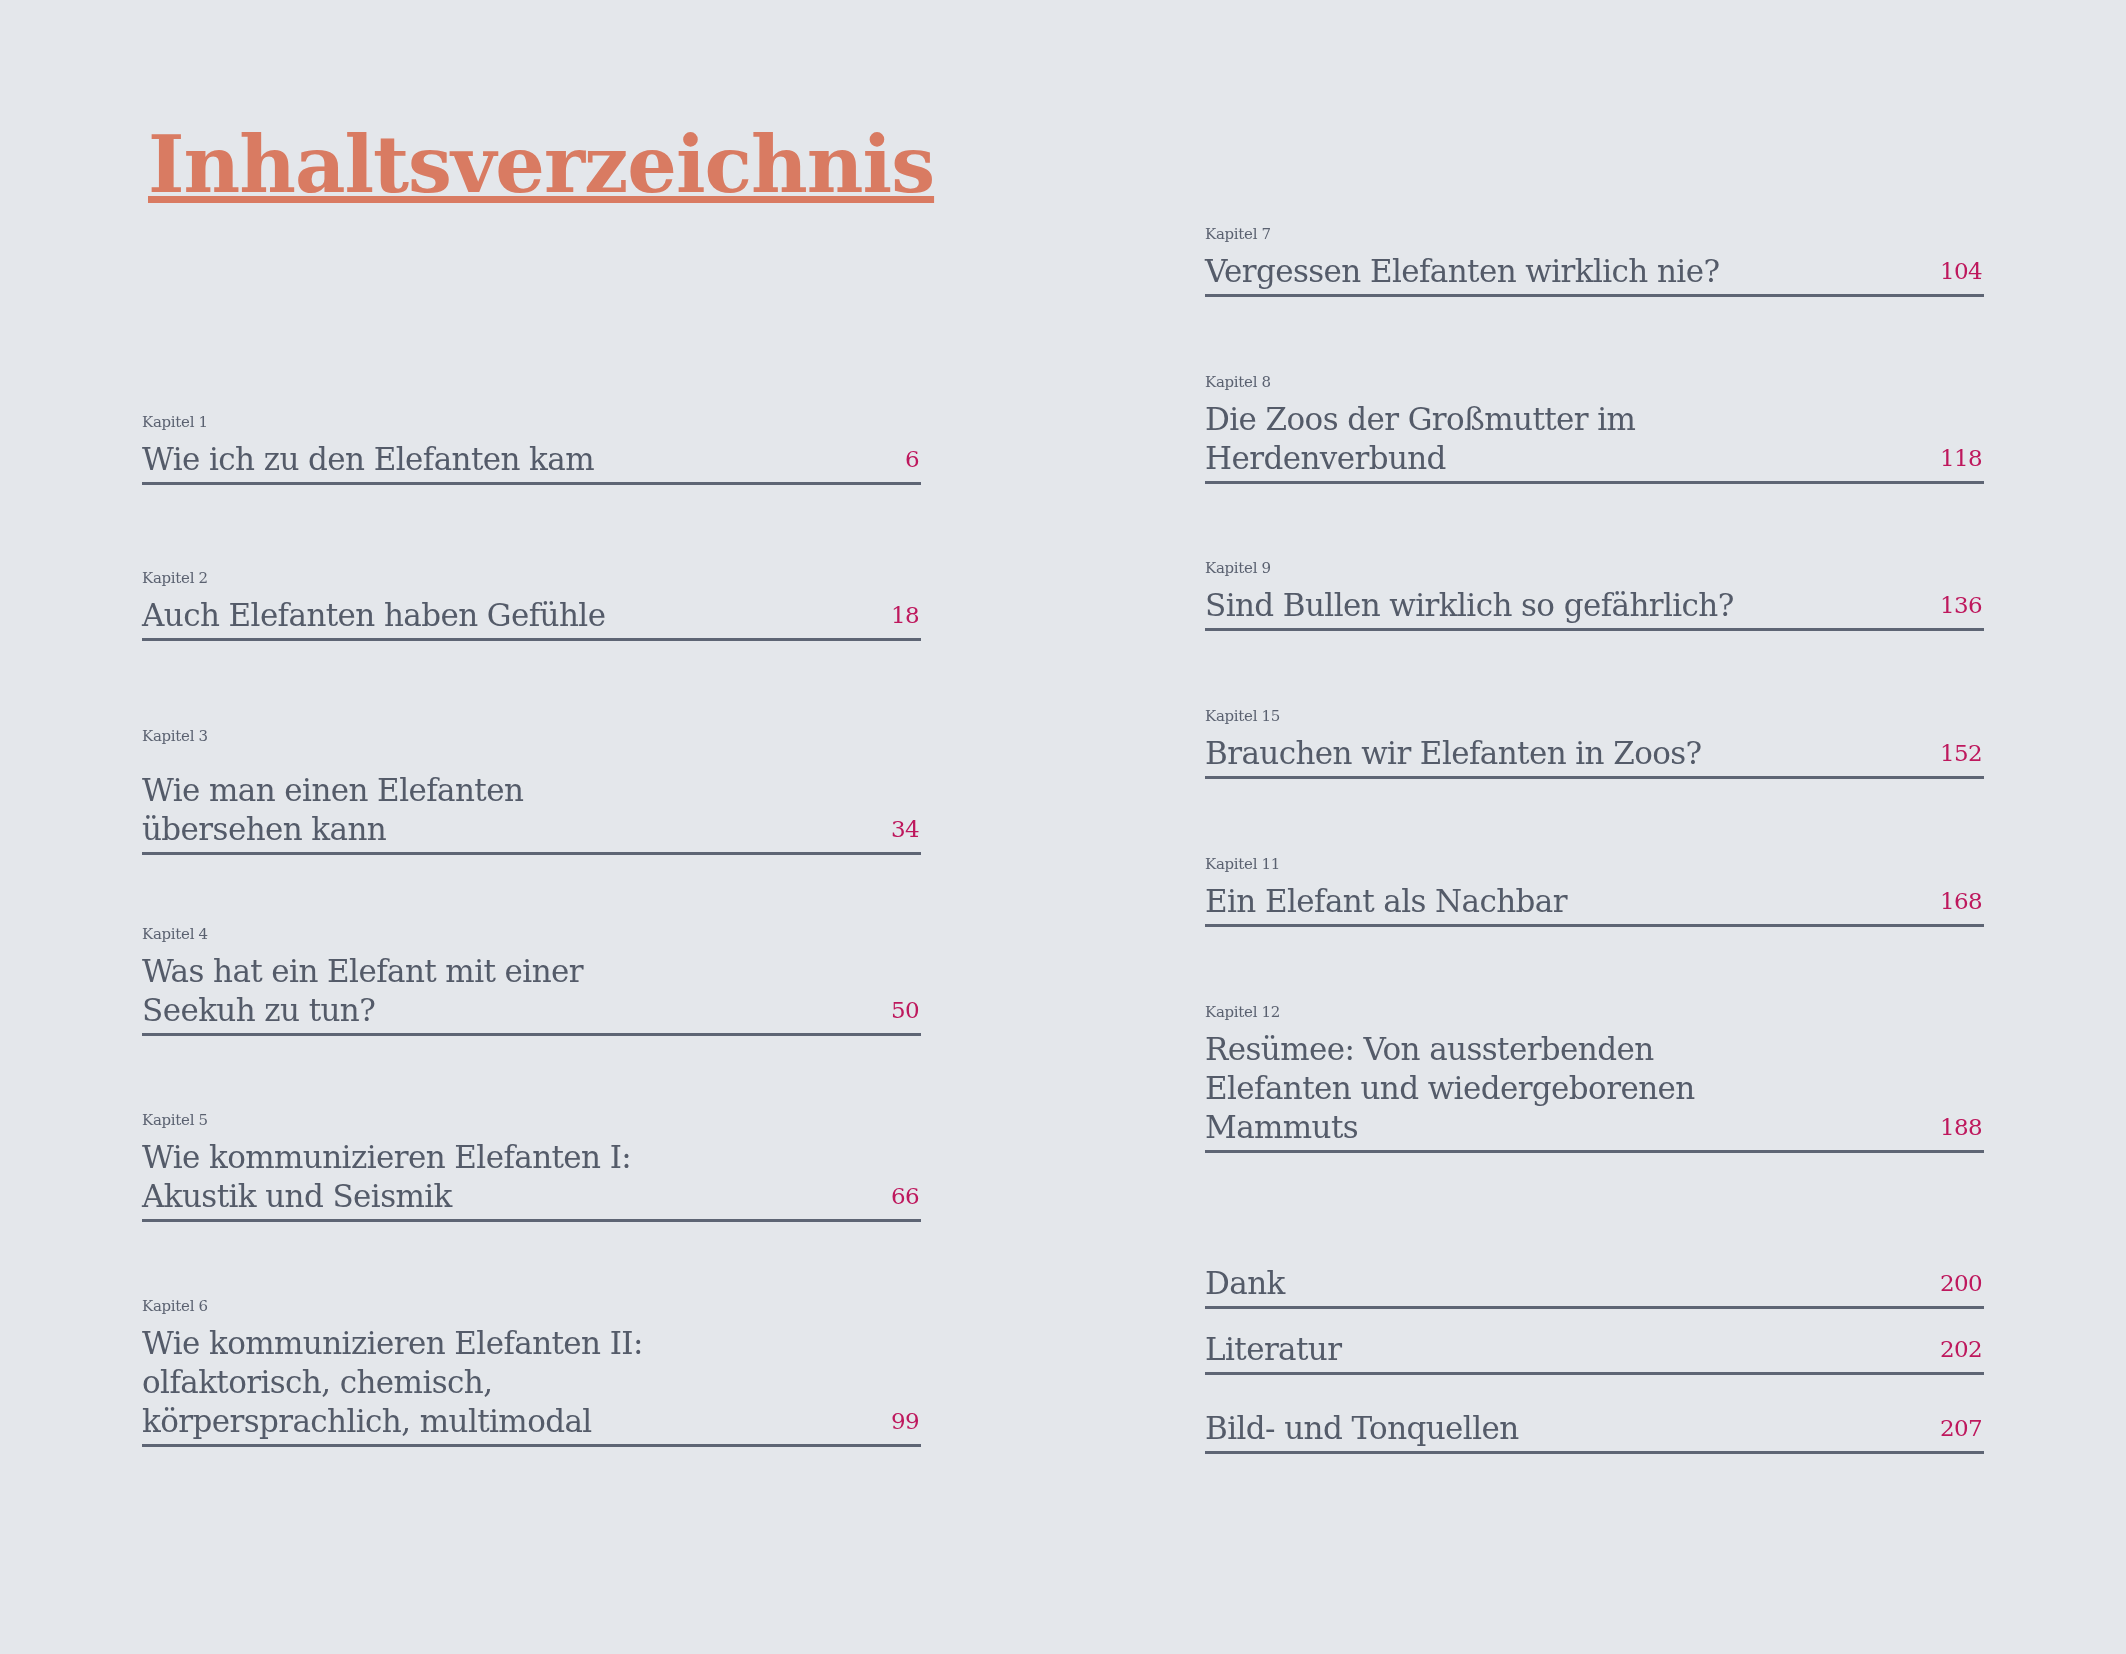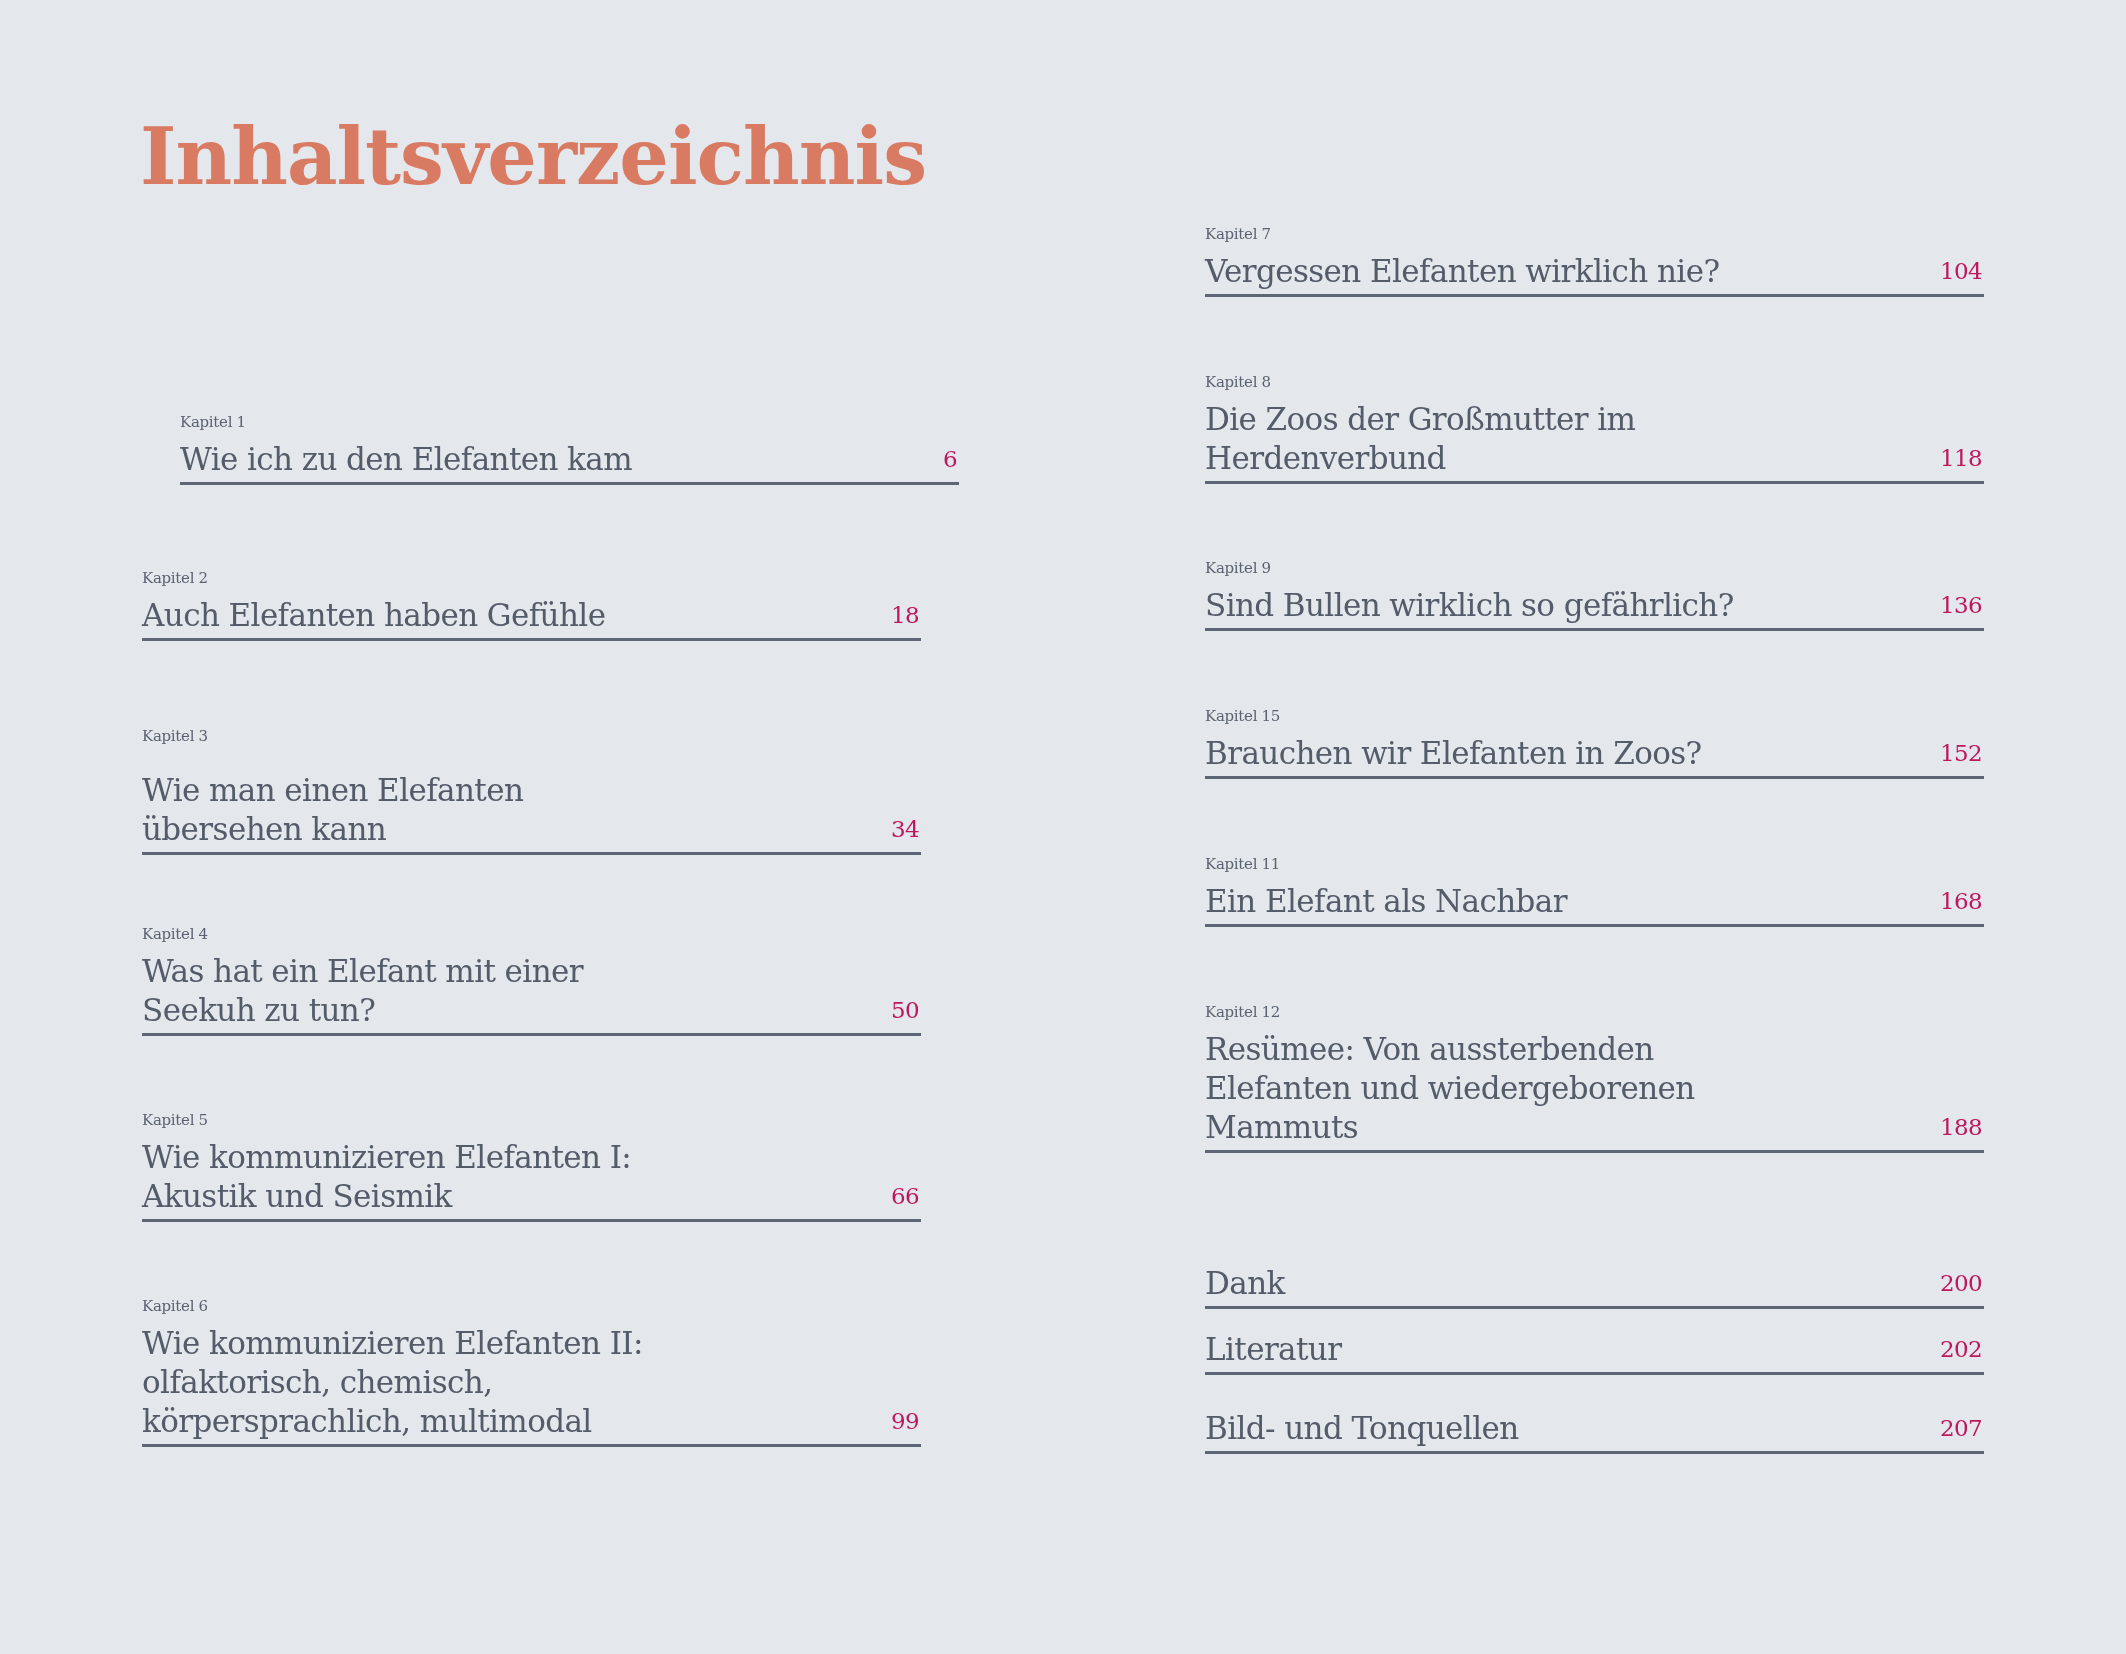--- a/index.html
+++ b/index.html
@@ -7,27 +7,28 @@
     width: 2126px; height: 1654px;
     background: #e4e7eb;
     position: relative;
     overflow: hidden;
     font-family: "DejaVu Serif", "Liberation Serif", serif;
     color: #545b69;
   }
   .page-title {
     position: absolute;
     left: 140px; top: 118px;
-    margin: 0;
+    margin: 8px;
     font-family: "DejaVu Serif", serif;
     font-weight: bold;
     font-size: 78px;
     letter-spacing: -1px;
     color: #d97b62;
     line-height: 1;
+    text-decoration: underline;
   }
   .entry {
     position: absolute;
     width: 779px;
   }
   .col-left .entry { left: 142px; }
   .col-right .entry { left: 1205px; }
   .kapitel {
     font-family: "DejaVu Serif", serif;
     font-size: 15px;
@@ -59,21 +60,21 @@
     padding-right: 2px;
   }
 </style>
 </head>
 <body>
 
 <h1 class="page-title">Inhaltsverzeichnis</h1>
 
 <div class="col-left">
 
-  <div class="entry" style="top:410px;margin-left:38px;">
+  <div class="entry" style="top:410px;">
     <div class="kapitel">Kapitel 1</div>
     <div class="row">
       <div class="title">
         <span>Wie ich zu den Elefanten kam</span>
       </div>
       <div class="page">6</div>
     </div>
   </div>
 
   <div class="entry" style="top:566px;">

